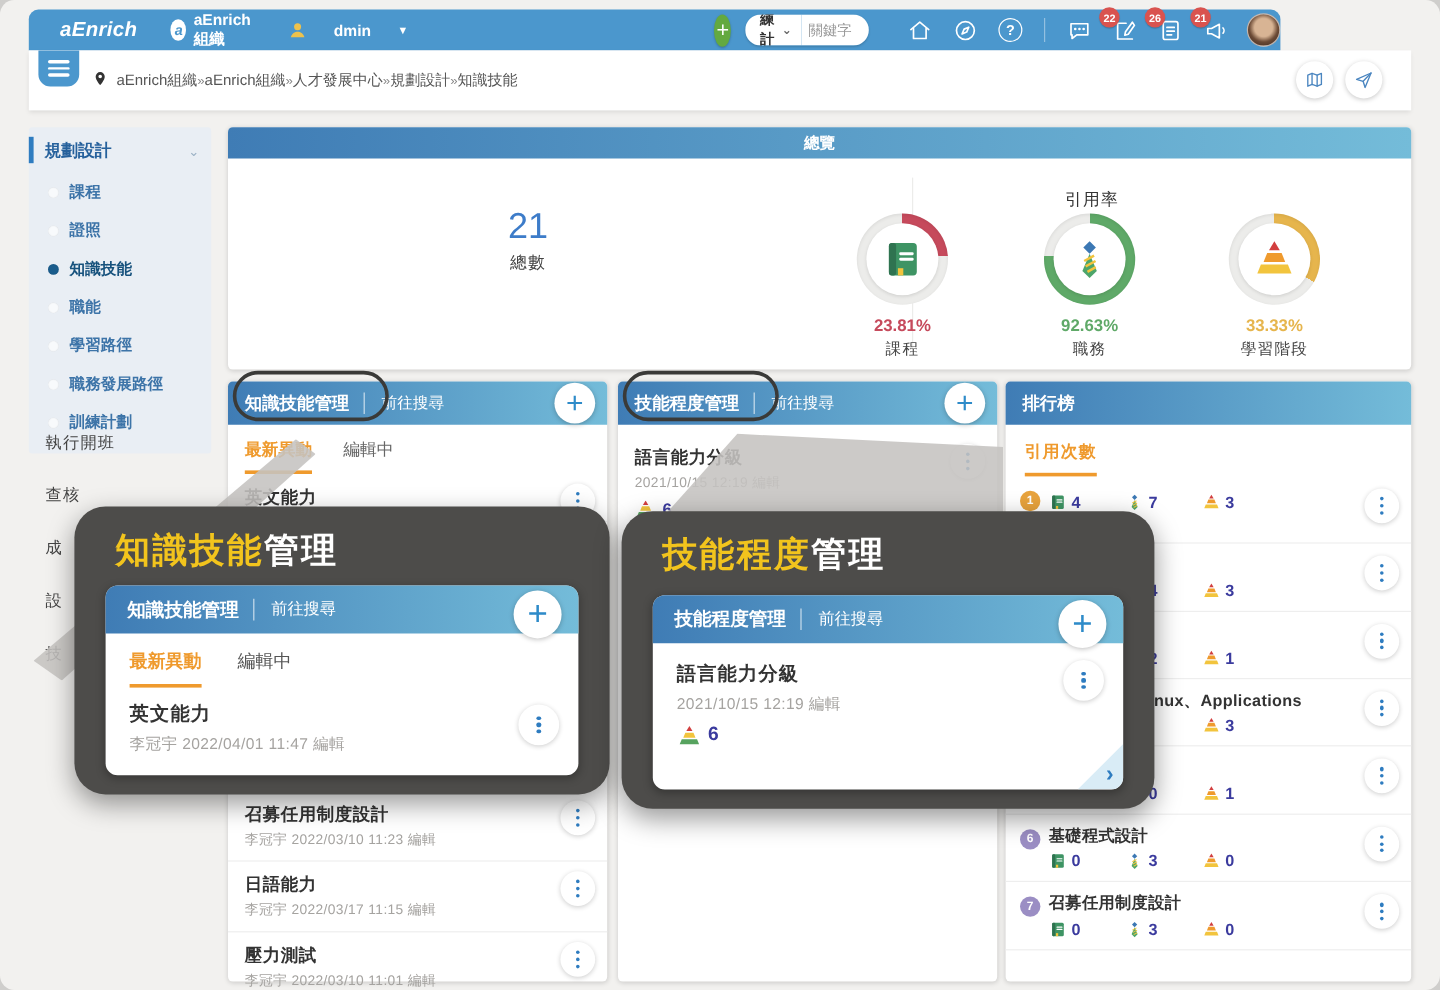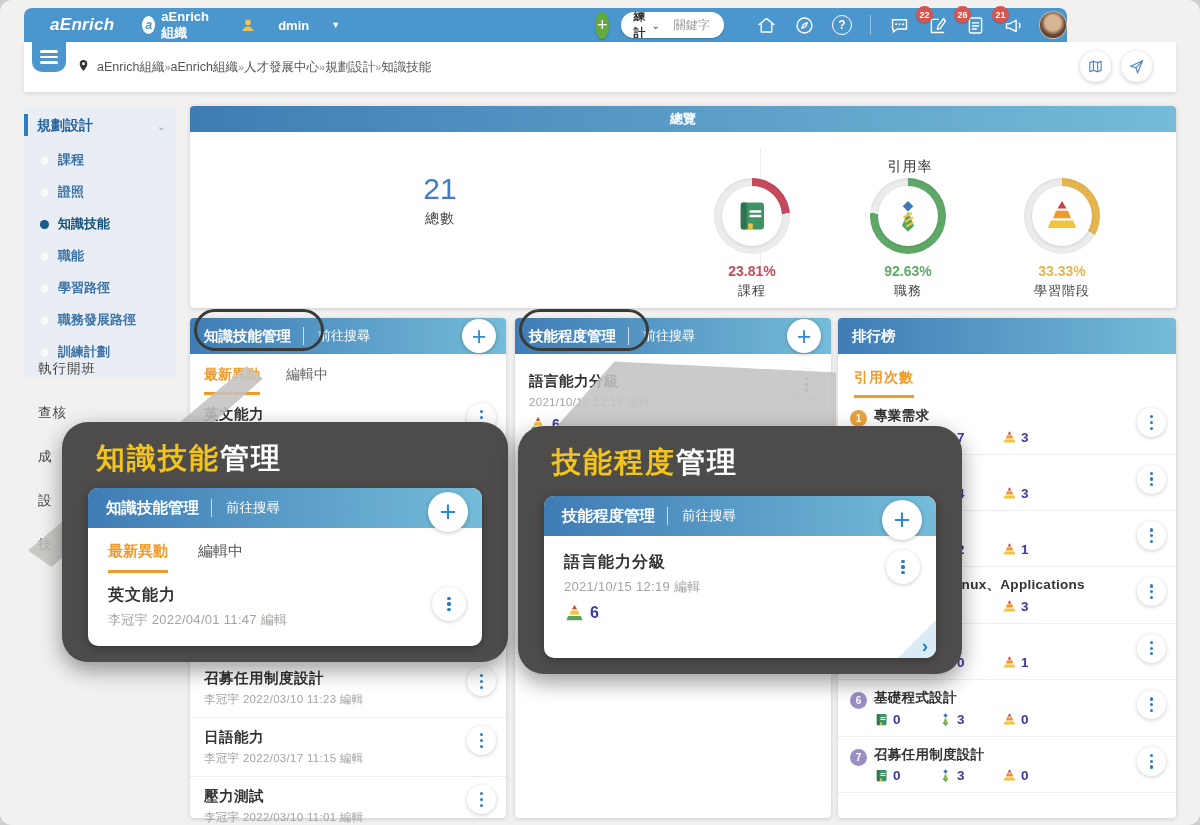--- a/index.html
+++ b/index.html
@@ -413,21 +413,20 @@
   <div class="card" style="left:838px; top:318px; width:338px; height:500px;">
     <div class="card-header">
       <span class="ch-title">排行榜</span>
     </div>
     <div class="rank-tab-row">
       <span class="rank-tab">引用次數</span>
     </div>
     <div id="rank-items">
         <div class="rank-item">
           <div class="rank-badge gold">1</div>
-          <div class="rank-title">專業需求</div>
           <div class="rank-counts">
             <div class="slot">
               <svg viewBox="0 0 24 24">
                 <rect x="4.5" y="3" width="15.5" height="18" rx="2" fill="#3e9464"></rect>
                 <rect x="4.5" y="3" width="4" height="18" rx="1.5" fill="#2f7350"></rect>
                 <path d="M11 9h6.5M11 12h6.5" stroke="#fff" stroke-width="1.6" stroke-linecap="round"></path>
                 <rect x="9.5" y="17" width="3" height="4" fill="#f2c43d"></rect>
               </svg>
               <span class="n">4</span>
             </div>

